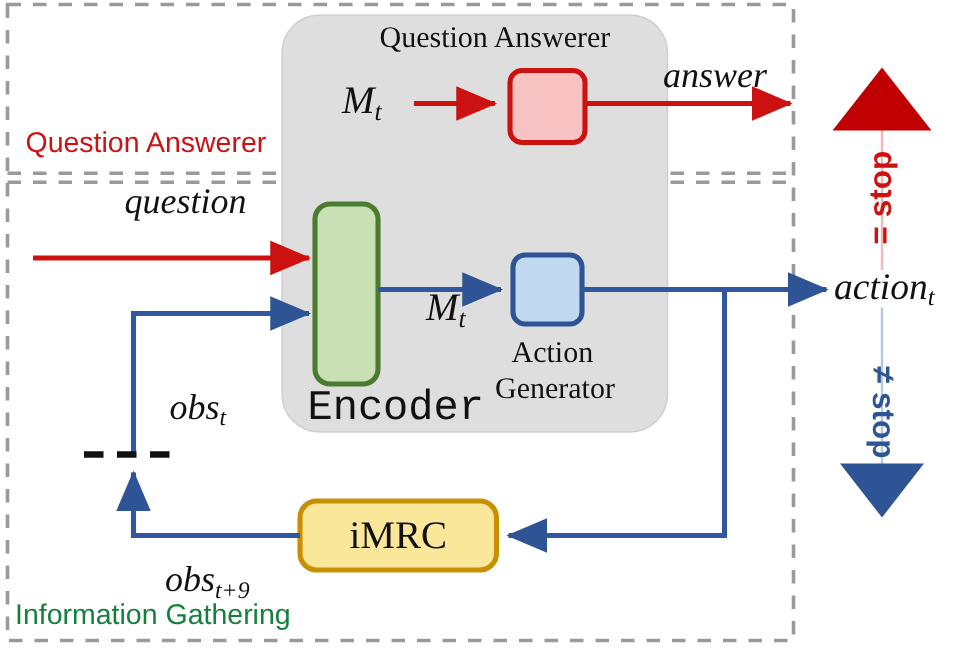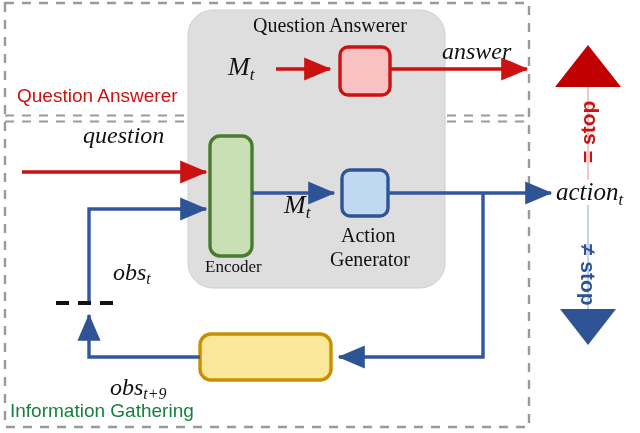--- a/index.html
+++ b/index.html
@@ -123,35 +123,38 @@
   </div>
 
   <div class="lbl math" style="left:113px;top:215px;font-size:24px;margin-top:44px;">
     <span>obs</span><span class="sub">t</span>
   </div>
 
   <div class="lbl math" style="left:284px;top:190px;font-size:26px;">
     <span>M</span><span class="sub">t</span>
   </div>
 
-  <div class="lbl plain" style="left:205px;top:257px;font-size:17px;">
+  <div class="lbl plain" style="left:205px;top:257px;font-size:28px;font-family:Liberation Mono, monospace;">
     <span>Encoder</span>
   </div>
 
   <div class="lbl plain" style="left:341px;top:224px;font-size:20px;text-align:center;width:48px;">
     <span>Action</span>
   </div>
   <div class="lbl math" style="left:556px;top:178px;font-size:25px;">
     <span>action</span><span class="sub">t</span>
   </div>
 
   <div class="lbl plain" style="left:330px;top:248px;font-size:20px;text-align:center;width:72px;">
     <span>Generator</span>
   </div>
 
+  <div class="lbl plain" style="left:200px;top:342px;font-size:26px;text-align:center;width:131px;">
+    <span>iMRC</span>
+  </div>
 
   <div class="lbl math" style="left:110px;top:374px;font-size:24px;">
     <span>obs</span><span class="sub">t+9</span>
   </div>
 
   <div class="lbl cap" style="left:10px;top:400px;font-size:19px;color:#15803d;">
     <span>Information Gathering</span>
   </div>
 
   <div class="vtext" style="left:562px;top:125px;width:52px;text-align:center;font-size:21px;

